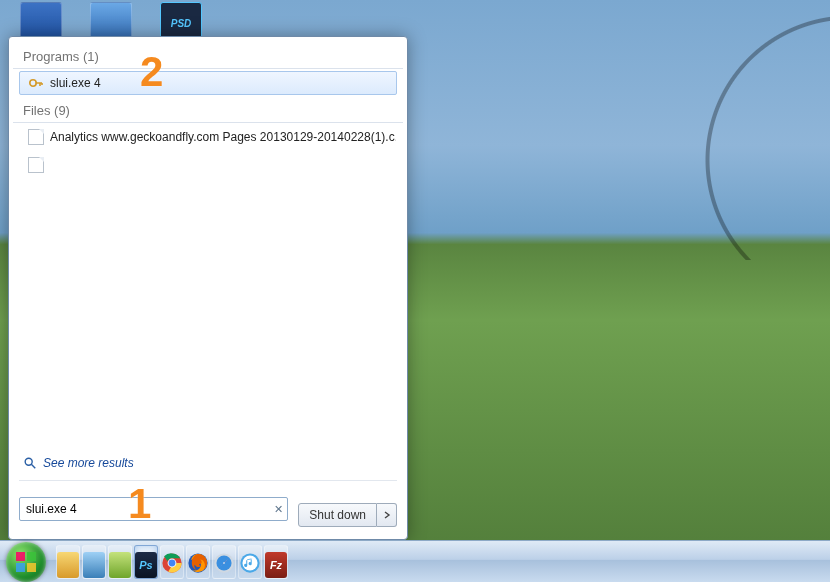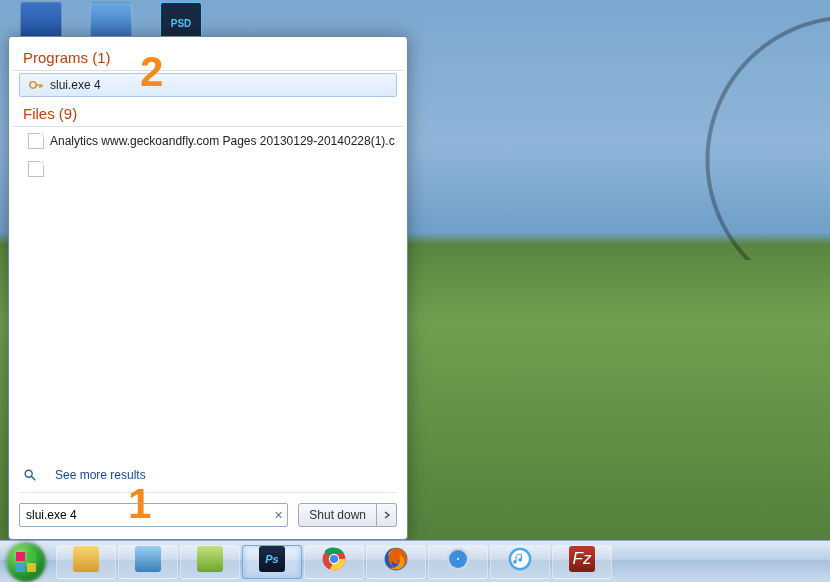--- a/index.html
+++ b/index.html
@@ -23,36 +23,36 @@
       content:"";
       position:absolute; left:410px; top:0; width:420px; height:260px;
       background:
         radial-gradient(circle at 440px 160px, transparent 140px, rgba(0,0,0,.5) 141px, rgba(0,0,0,.5) 144px, transparent 145px),
         radial-gradient(circle at 610px 170px, transparent 155px, rgba(0,0,0,.5) 156px, rgba(0,0,0,.5) 159px, transparent 160px);
       opacity:.6;
       pointer-events:none;
     }
 
     
-    .desktop-icons{position:absolute; top:2px; left:20px; display:flex; gap:28px; z-index:1;}
+    .desktop-icons{position:absolute; top:2px; left:20px; display:flex; gap:28px; z-index:1;font-style:italic;}
     .dicon{width:42px; height:42px; border:1px solid rgba(255,255,255,.25); border-radius:3px;}
 
     
     .start-panel{
       position:absolute; left:8px; top:36px; width:400px; height:504px;
       background:#fff;
       border:1px solid #6f8aa8;
       border-radius:4px;
       box-shadow:0 0 18px rgba(0,0,0,.35);
       z-index:5;
       display:flex; flex-direction:column;
       padding:6px 4px 6px 4px;
     }
     .section-header{
-      font-size:15px; color:#c2410c;
+      font-size:13px; color:#737373;
       padding:6px 10px 4px 10px;
       border-bottom:1px solid #dbe2ec;
     }
     .result-item{
       display:flex; align-items:center; gap:6px;
       padding:3px 8px; margin:2px 6px;
       font-size:12px; color:#222;
       border:1px solid transparent;
       white-space:nowrap; overflow:hidden; text-overflow:ellipsis;
     }
@@ -61,44 +61,44 @@
       border:1px solid #a8c7ec;
       border-radius:2px;
     }
     .file-icon,.app-icon{width:16px; height:16px; flex:0 0 16px;}
     .file-icon{background:#fff; border:1px solid #b9c2cc; position:relative;}
     .file-icon::after{content:"";position:absolute;right:-1px;top:-1px;border-top:5px solid #e9eef4;border-left:5px solid transparent;}
     .app-icon svg{width:16px;height:16px;display:block;}
 
     .spacer{flex:1;}
     .see-more{
-      display:flex; align-items:center; gap:18px;
+      display:flex; align-items:center; gap:6px;
       color:#16499a; font-size:12px;
-      padding:6px 10px; cursor:pointer;
+      padding:6px 10px; cursor:pointer;font-style:italic;
     }
     .see-more .mag{width:14px;height:14px;}
     .divider{height:1px;background:#e2e7ee;margin:4px 6px;}
 
     .footer-row{display:flex; align-items:center; gap:10px; padding:6px;}
     .search-box{
       flex:1; position:relative;
       border:1px solid #8faccb; background:#fff;
       height:24px; border-radius:2px;
       display:flex; align-items:center;
     }
     .search-box input{
       border:none; outline:none; font-size:12px;
       width:100%; padding:0 22px 0 6px; font-family:inherit;
       background:transparent;
     }
     .clear-x{
       position:absolute; right:4px; top:50%; transform:translateY(-50%);
       color:#5f768d; font-size:11px; cursor:pointer;
     }
-    .shutdown-group{display:flex;}
+    .shutdown-group{display:flex;margin-top:12px;}
     .btn{
       height:24px; font-size:12px;
       background:linear-gradient(#f7f9fc,#e2e8f1);
       border:1px solid #9eabba; color:#333;
       display:flex; align-items:center; justify-content:center;
       cursor:pointer;
     }
     .btn.shutdown{padding:0 10px; border-radius:3px 0 0 3px;}
     .btn.arrow{width:20px; border-left:none; border-radius:0 3px 3px 0;}
     .btn.arrow svg{width:8px;height:8px;}
@@ -118,25 +118,25 @@
       width:40px; height:40px; margin:0 6px;
       border-radius:50%;
       background:radial-gradient(circle at 35% 30%, #89e26a, #1f8e2c 60%, #0b5a16);
       box-shadow:inset 0 0 4px rgba(255,255,255,.6), 0 0 4px rgba(0,0,0,.4);
       position:relative;
       cursor:pointer;
     }
     .start-orb svg{position:absolute;left:8px;top:8px;width:24px;height:24px;}
     .task-items{display:flex; gap:2px; padding-left:4px;}
     .task-btn{
-      width:60px; height:34px;
+      width:24px; height:34px;
       border:1px solid rgba(255,255,255,.35);
       border-radius:3px;
       background:linear-gradient(rgba(255,255,255,.4),rgba(255,255,255,.08));
-      display:flex; align-items:flex-start; justify-content:center;
+      display:flex; align-items:flex-end; justify-content:center;
       cursor:pointer;
     }
     .task-btn.active{
       background:linear-gradient(rgba(255,255,255,.65),rgba(200,225,255,.35));
       border-color:rgba(120,160,210,.9);
       box-shadow:inset 0 0 6px rgba(120,170,230,.6);
     }
     .task-btn .tb-icon{width:26px;height:26px;}
   </style>
 </head>
@@ -256,16 +256,16 @@
           </svg></div>
       </div>
       <div class="task-btn">
         <div class="tb-icon"><svg viewBox="0 0 32 32">
             <circle cx="16" cy="16" r="14" fill="#4aa8e8"></circle>
             <circle cx="16" cy="16" r="11" fill="#fff"></circle>
             <path d="M20 9l-8 1.5v9a2.3 2.3 0 1 1-1.5-2.1V12l8-1.5v6.5a2.3 2.3 0 1 1-1.5-2.1V9z" fill="#4aa8e8"></path>
           </svg></div>
       </div>
       <div class="task-btn">
-        <div class="tb-icon" style="background: linear-gradient(rgb(192, 57, 43), rgb(123, 30, 20)); border-radius: 3px; display: flex; align-items: center; justify-content: center; font-weight: normal; font-size: 17px; color: rgb(255, 255, 255); font-style: italic;">Fz</div>
+        <div class="tb-icon" style="background: linear-gradient(rgb(192, 57, 43), rgb(123, 30, 20)); border-radius: 3px; display: flex; align-items: center; justify-content: center; font-weight: bold; font-size: 11px; color: rgb(255, 255, 255); font-style: italic;">Fz</div>
       </div>
     </div>
 </div>
 
 </body></html>

